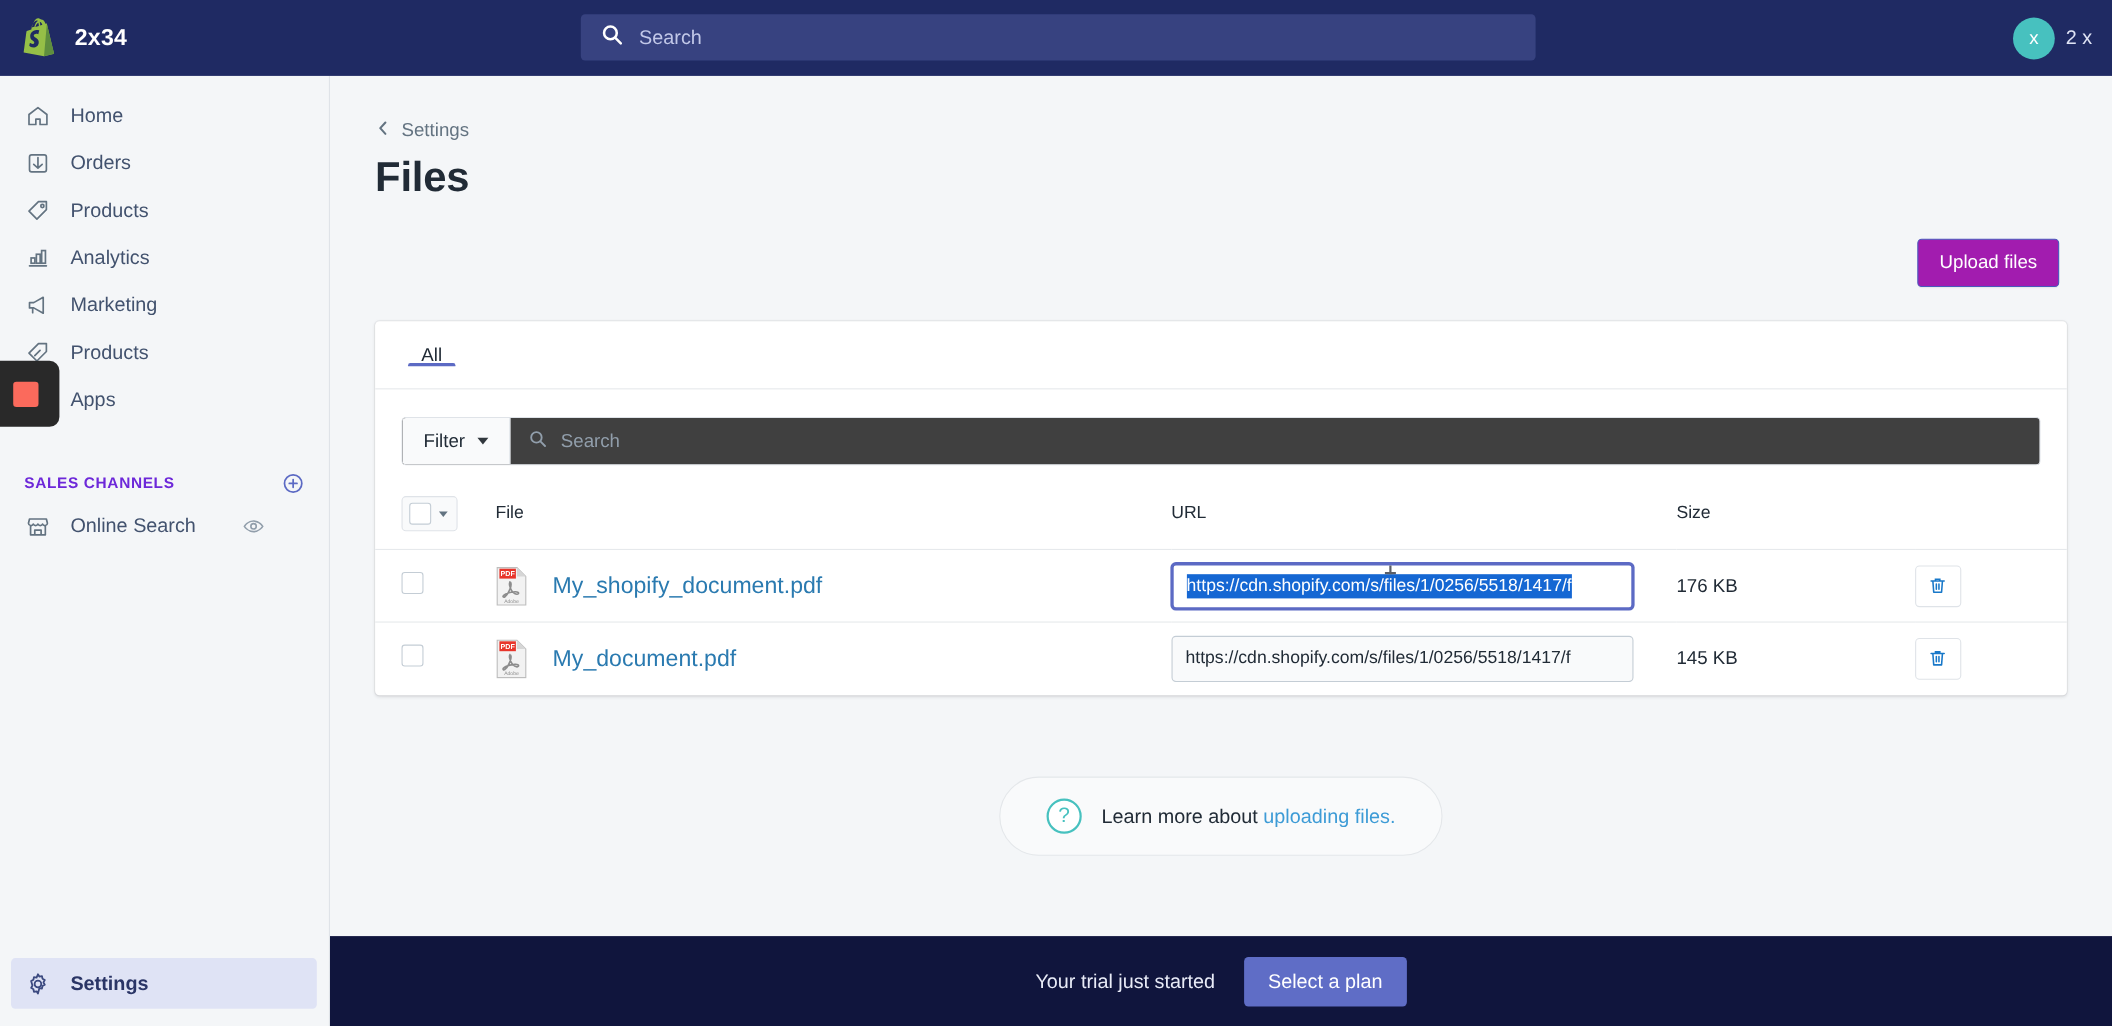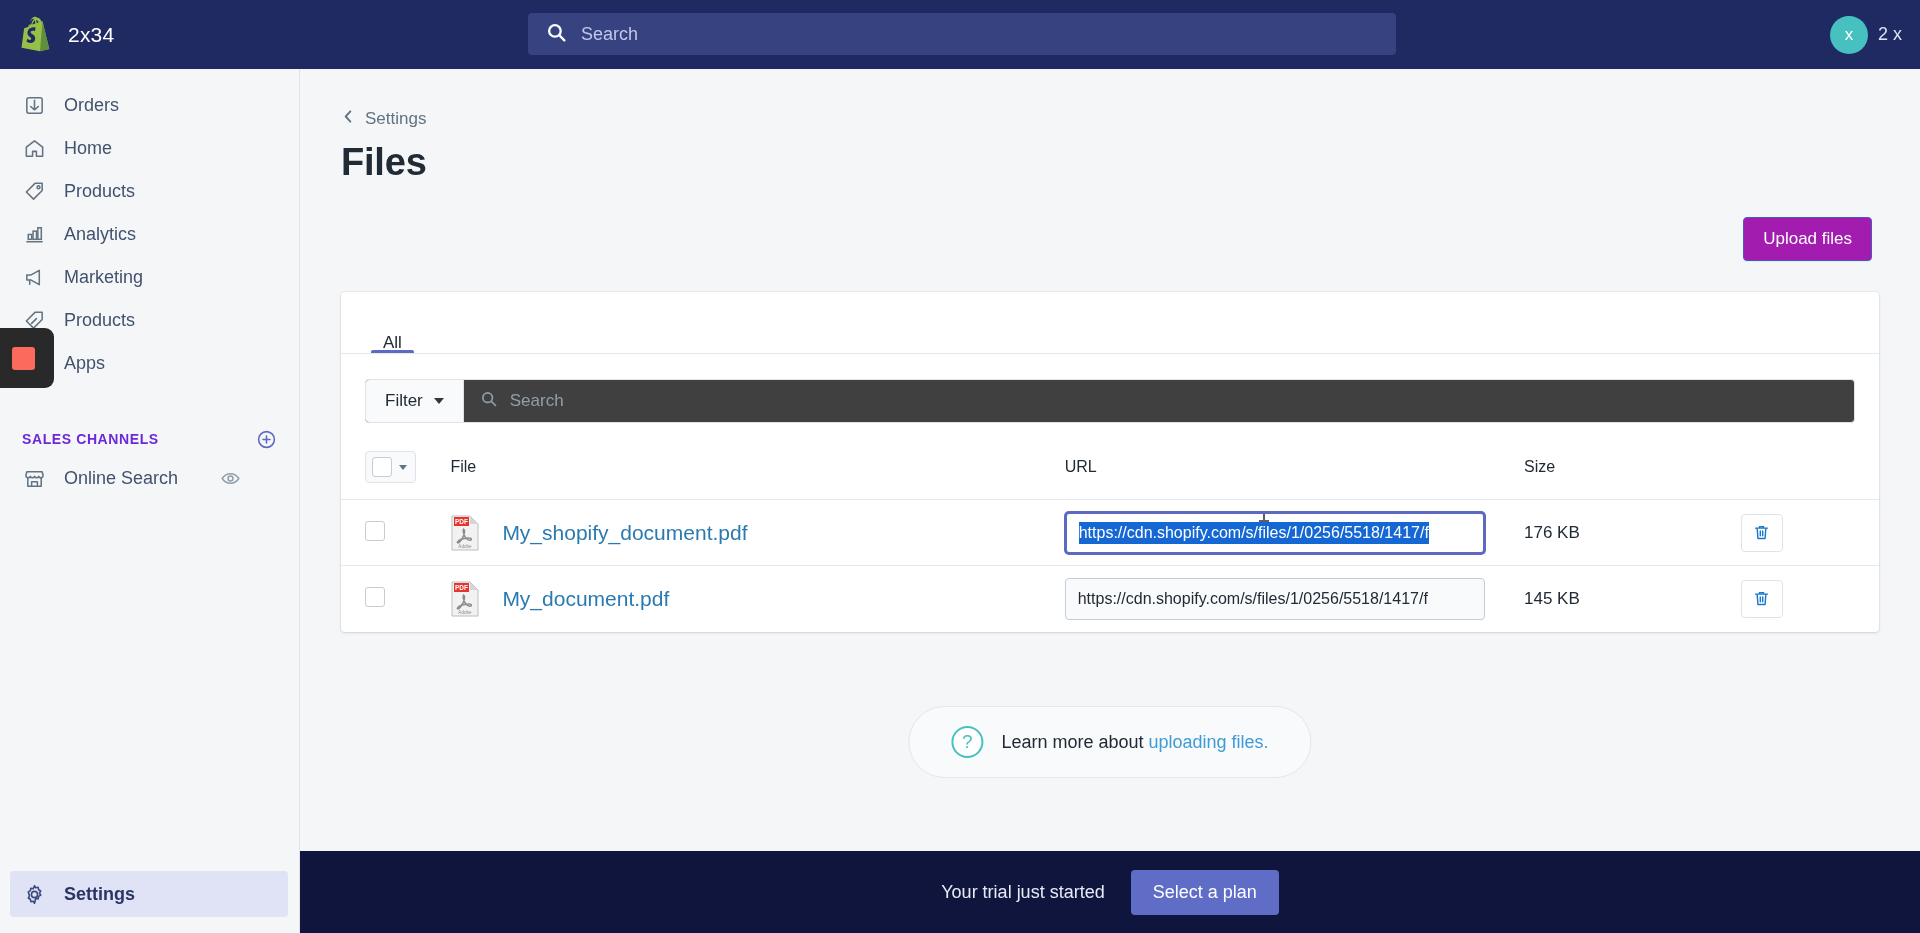--- a/index.html
+++ b/index.html
@@ -27,21 +27,21 @@
     padding-left: 18px;
     width: 300px;
   }
   .shopify-logo {
     width: 34px; height: 38px;
     position: relative;
   }
   .brand-name {
     color: #ffffff;
     font-size: 21px;
-    font-weight: normal;
+    font-weight: bold;
     letter-spacing: .2px;
   }
   .topsearch {
     position: absolute;
     left: 528px; top: 13px;
     width: 868px; height: 42px;
     background: #374280;
     border-radius: 4px;
     display: flex; align-items: center;
     padding: 0 18px;
@@ -203,21 +203,21 @@
     left: 41px; top: 223px;
     width: 1538px;
     background: #ffffff;
     border-radius: 4px;
     box-shadow: 0 0 0 1px rgba(63,63,68,.05), 0 1px 3px rgba(63,63,68,.15);
     overflow: hidden;
   }
   .tabs {
     height: 62px;
     border-bottom: 1px solid #e6e9ec;
-    display: flex; align-items: flex-end;
+    display: flex; align-items: center;
     padding-left: 22px;
   }
   .tab {
     display: flex; align-items: center;
     padding: 0 20px;
     font-size: 17px;
     color: #212b36;
     cursor: pointer;
     position: relative;
   }
@@ -436,34 +436,34 @@
     <span class="user-name">2 x</span>
   </div>
 </div>
 
 <div class="sidebar">
   <div class="nav-list">
 
     <div class="nav-item">
       <span class="nav-icon">
         <svg viewBox="0 0 24 24" width="23" height="23" fill="none" stroke="currentColor" stroke-width="1.6">
+          <path d="M3.5 10.5L12 4l8.5 6.5V20H14v-5h-4v5H3.5z" stroke-linejoin="round"></path>
+        </svg>
+      </span>
+      <span class="nav-label">Home</span>
+    </div>
+
+    <div class="nav-item">
+      <span class="nav-icon">
+        <svg viewBox="0 0 24 24" width="23" height="23" fill="none" stroke="currentColor" stroke-width="1.6">
           <rect x="4" y="4" width="16" height="16" rx="2"></rect>
           <path d="M8 13l4 3.5 4-3.5M12 6.5V15" stroke-linecap="round" stroke-linejoin="round"></path>
         </svg>
       </span>
       <span class="nav-label">Orders</span>
-    </div>
-
-    <div class="nav-item">
-      <span class="nav-icon">
-        <svg viewBox="0 0 24 24" width="23" height="23" fill="none" stroke="currentColor" stroke-width="1.6">
-          <path d="M3.5 10.5L12 4l8.5 6.5V20H14v-5h-4v5H3.5z" stroke-linejoin="round"></path>
-        </svg>
-      </span>
-      <span class="nav-label">Home</span>
     </div>
 
     <div class="nav-item">
       <span class="nav-icon">
         <svg viewBox="0 0 24 24" width="23" height="23" fill="none" stroke="currentColor" stroke-width="1.6">
           <path d="M12.5 3.5H20v7.5l-9 9-7.5-7.5 9-9z" stroke-linejoin="round"></path>
           <circle cx="16.2" cy="7.6" r="1.5"></circle>
         </svg>
       </span>
       <span class="nav-label">Products</span>

